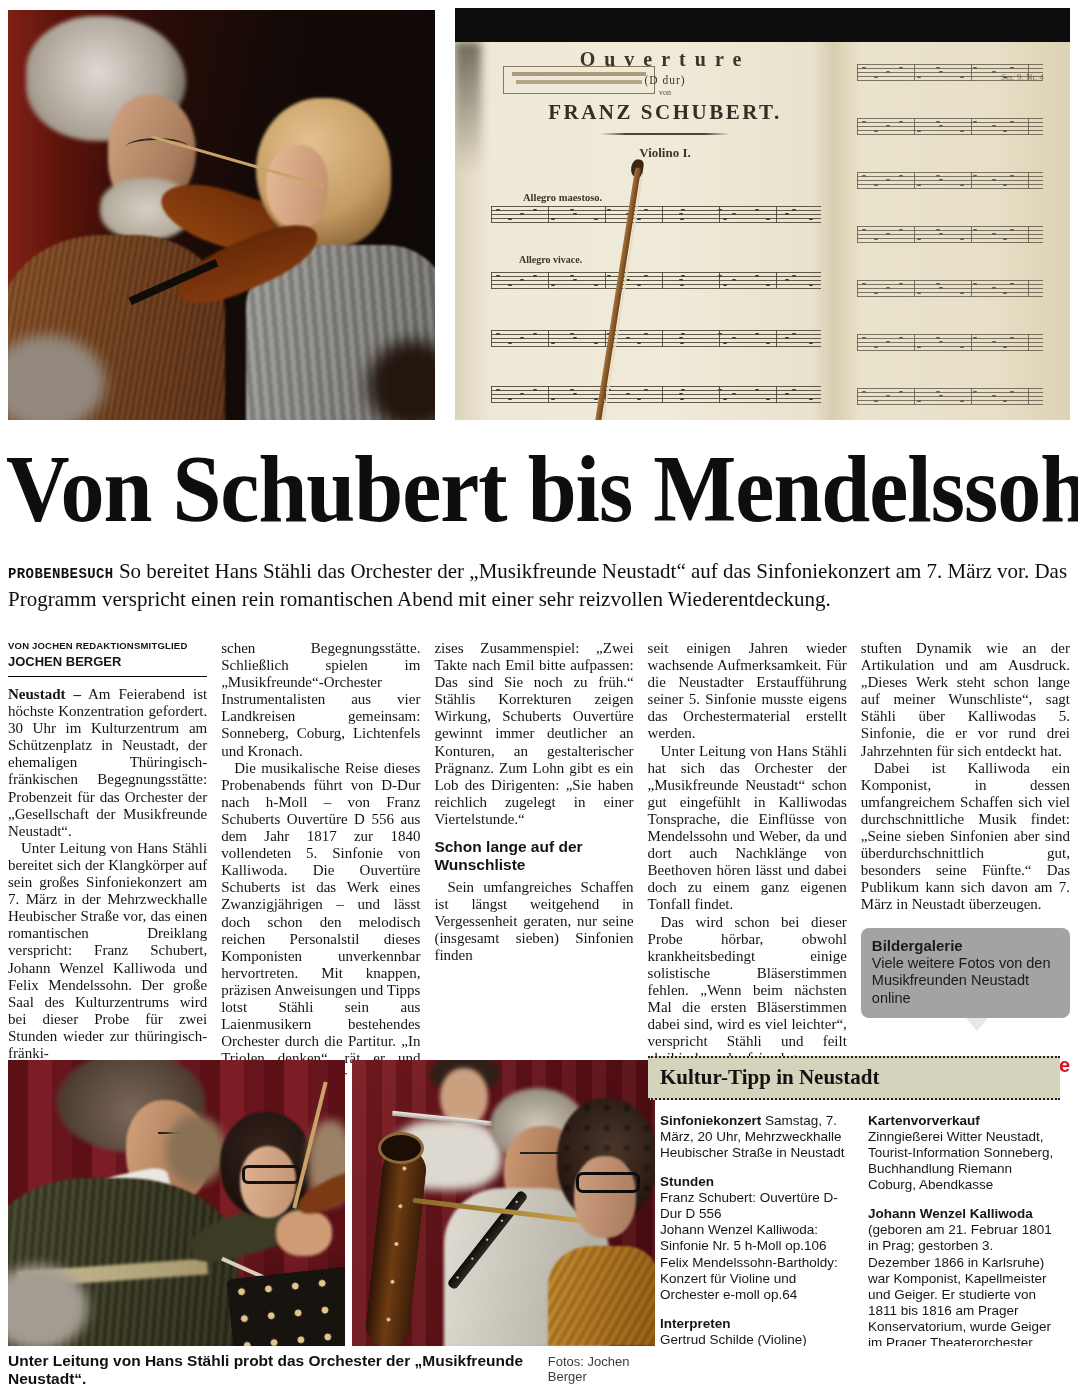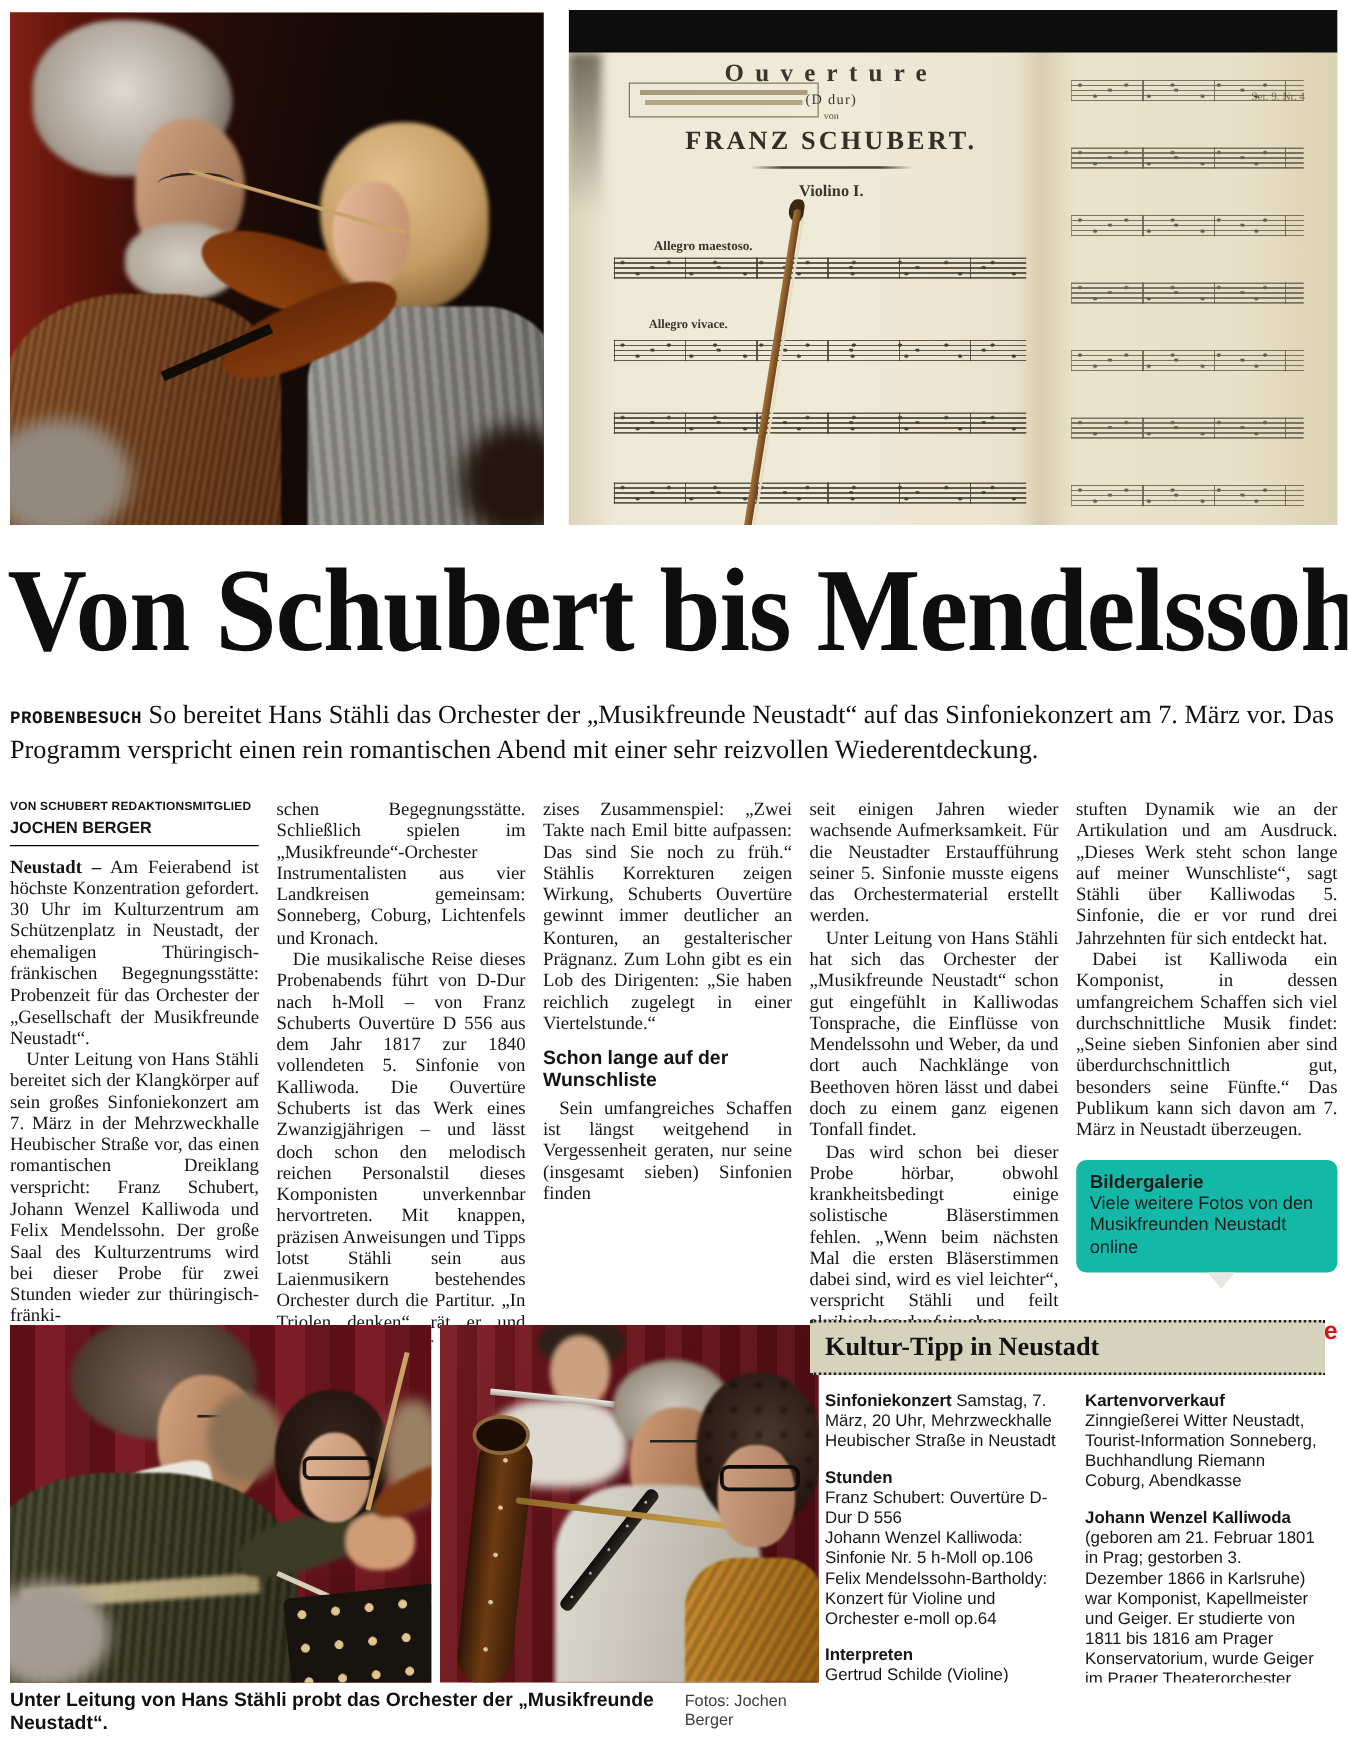--- a/index.html
+++ b/index.html
@@ -48,21 +48,21 @@
   .cols{position:absolute;left:8px;top:640px;width:1062px;display:grid;
     grid-template-columns:repeat(5,1fr);column-gap:14px;}
   .body-p{margin:0;font-size:15px;line-height:1.14;text-align:justify;
     hyphens:auto;-webkit-hyphens:auto;overflow-wrap:break-word;}
   .ind{text-indent:13px;}
   .byline-pre{font-family:"Liberation Sans",sans-serif;font-weight:700;font-size:9.5px;letter-spacing:.2px;}
   .byline-name{font-family:"Liberation Sans",sans-serif;font-weight:700;font-size:13px;margin-top:3px;}
   .byline-rule{border-bottom:1.6px solid #000;margin:7px 0 9px;}
   .subhead{font-family:"Liberation Sans",sans-serif;font-weight:700;font-size:15.5px;margin:10px 0 5px;}
 
-  .bg-box{margin-top:14px;background:#14b8a6;border-radius:8px;padding:9px 11px 10px;
+  .bg-box{margin-top:14px;background:#a3a3a3;border-radius:8px;padding:9px 11px 10px;
     font-family:"Liberation Sans",sans-serif;font-size:14.5px;line-height:1.22;color:#1a1a1a;}
   .bg-title{font-weight:700;font-size:15px;}
   .bg-tail{width:0;height:0;border:11px solid transparent;border-top:13px solid #e8e7e2;margin-left:105px;}
   .site-link{font-family:"Liberation Sans",sans-serif;font-weight:700;font-size:20px;
     letter-spacing:-.2px;margin-top:12px;cursor:pointer;}
   .red{color:#d8111c;} .blk{color:#111;}
 
   
   .caption{position:absolute;left:8px;top:1352px;width:652px;display:flex;
     justify-content:space-between;align-items:baseline;font-family:"Liberation Sans",sans-serif;}
@@ -136,21 +136,21 @@
       <div style="position:absolute;left:40px;top:0;width:6px;height:280px;background:linear-gradient(90deg,#a4743a,#6e421a);border-radius:3px;"></div>
       <div style="position:absolute;left:47px;top:6px;width:2px;height:272px;background:#e7ddc2;"></div>
     </div>
   </div>
 
   <h1 class="headline">Von Schubert bis Mendelssohn</h1>
   <p class="kicker"><span class="kick-label">PROBENBESUCH</span> <span>So bereitet Hans Stähli das Orchester der „Musikfreunde Neustadt“ auf das Sinfoniekonzert am 7. März vor. Das Programm verspricht einen rein romantischen Abend mit einer sehr reizvollen Wiederentdeckung.</span></p>
 
   <div class="cols">
     <div>
-      <div class="byline-pre">VON SCHUBERT REDAKTIONSMITGLIED</div>
+      <div class="byline-pre">VON JOCHEN REDAKTIONSMITGLIED</div>
       <div class="byline-name">JOCHEN BERGER</div>
       <div class="byline-rule"></div>
       <p class="body-p"><b>Neustadt –</b><span> Am Feierabend ist höchste Konzentration gefordert. 30 Uhr im Kulturzentrum am Schützenplatz in Neustadt, der ehemaligen Thüringisch-fränkischen Begegnungsstätte: Probenzeit für das Orchester der „Gesellschaft der Musikfreunde Neustadt“.</span></p>
       <p class="body-p ind">Unter Leitung von Hans Stähli bereitet sich der Klangkörper auf sein großes Sinfoniekonzert am 7. März in der Mehrzweckhalle Heubischer Straße vor, das einen romantischen Dreiklang verspricht: Franz Schubert, Johann Wenzel Kalliwoda und Felix Mendelssohn. Der große Saal des Kulturzentrums wird bei dieser Probe für zwei Stunden wieder zur thüringisch-fränki-</p>
     </div>
     <div>
       <p class="body-p">schen Begegnungsstätte. Schließlich spielen im „Musikfreunde“-Orchester Instrumentalisten aus vier Landkreisen gemeinsam: Sonneberg, Coburg, Lichtenfels und Kronach.</p>
       <p class="body-p ind">Die musikalische Reise dieses Probenabends führt von D-Dur nach h-Moll – von Franz Schuberts Ouvertüre D 556 aus dem Jahr 1817 zur 1840 vollendeten 5. Sinfonie von Kalliwoda. Die Ouvertüre Schuberts ist das Werk eines Zwanzigjährigen – und lässt doch schon den melodisch reichen Personalstil dieses Komponisten unverkennbar hervortreten. Mit knappen, präzisen Anweisungen und Tipps lotst Stähli sein aus Laienmusikern bestehendes Orchester durch die Partitur. „In Triolen denken“, rät er und achtet immer wieder ganz genau auf prä-</p>
     </div>
     <div>

